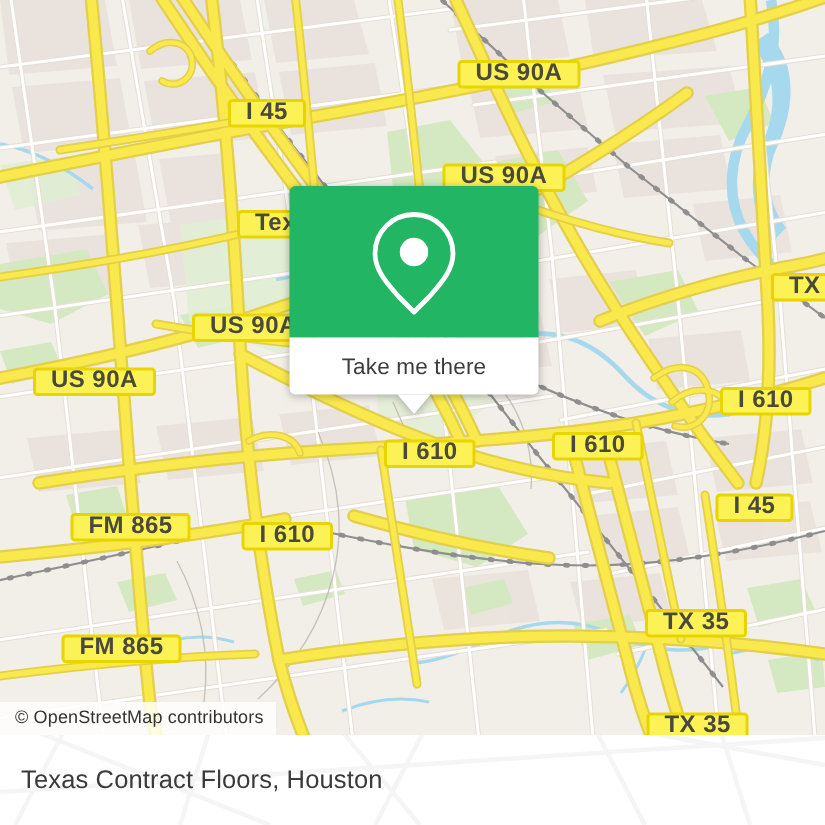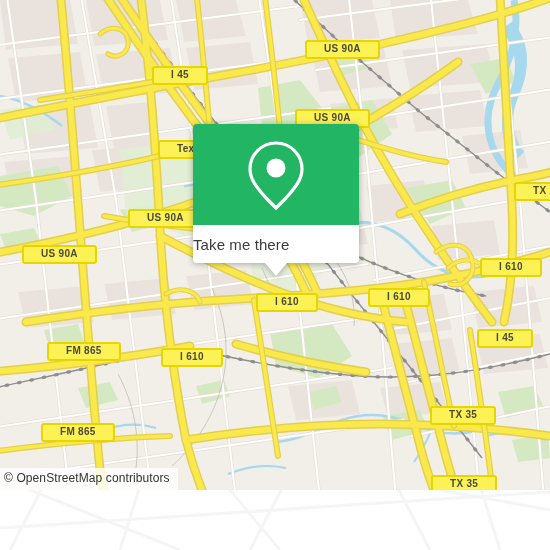--- a/index.html
+++ b/index.html
@@ -8,37 +8,37 @@
 
   #app { position:relative; width:550px; height:550px; }
 
   
   #map { position:absolute; left:0; top:0; width:550px; height:490px;
          background:#f2efe9; overflow:hidden; }
   #map svg { position:absolute; left:0; top:0; }
 
   
   .shield { position:absolute; background:#fdf255; border:2px solid #e8d500;
-            border-radius:3px; color:#4a4a3a; font-size:10px; font-weight:bold;
-            letter-spacing:.3px; padding:1px 17px 2px; white-space:nowrap;
+            border-radius:3px; color:#4a4a3a; font-size:16px; font-weight:bold;
+            letter-spacing:.3px; padding:1px 10px 2px; white-space:nowrap;
             line-height:12px; text-shadow:0 0 2px #fdf255; }
 
   
-  #attr { position:absolute; left:0; bottom:0; height:22px; padding:3px 8px 0 4px;
+  #attr { position:absolute; left:0; bottom:0; height:22px; padding:3px 8px 0 10px;
           background:rgba(255,255,255,.82); font-size:12px; color:#333;
           letter-spacing:.1px; }
 
   
   #popup { position:absolute; left:193px; top:124px; width:166px; height:139px;
            border-radius:4px; overflow:visible;
            filter:drop-shadow(0 1px 3px rgba(0,0,0,.30)); }
   #popup-head { height:101px; background:#22b563; border-radius:4px 4px 0 0;
                 display:flex; align-items:center; justify-content:center; }
   #popup-foot { height:38px; background:#fff; border-radius:0 0 4px 4px;
-                display:flex; align-items:center; justify-content:flex-start; }
+                display:flex; align-items:center; justify-content:center; }
   #popup-foot span { font-size:15px; color:#3c3c3c; letter-spacing:.1px; }
   #popup-tail { position:absolute; left:50%; top:139px; width:0; height:0;
                 margin-left:-11px;
                 border-left:11px solid transparent;
                 border-right:11px solid transparent;
                 border-top:13px solid #fff; }
 
   
   #footer { position:absolute; left:0; top:490px; width:550px; height:60px;
             background:#fff; overflow:hidden; }
@@ -353,16 +353,17 @@
         <path d="M150,-10 L120,86"></path>
         <path d="M200,-10 L280,86"></path>
         <path d="M300,-10 L250,86"></path>
         <path d="M330,6 L550,46"></path>
         <path d="M0,64 L550,28"></path>
         <path d="M380,-10 L430,86"></path>
         <path d="M470,-10 L500,86"></path>
       </g>
     </svg>
 
+    <div id="title">Texas Contract Floors, Houston</div>
 
   </div>
 
 </div>
 
 </body></html>

